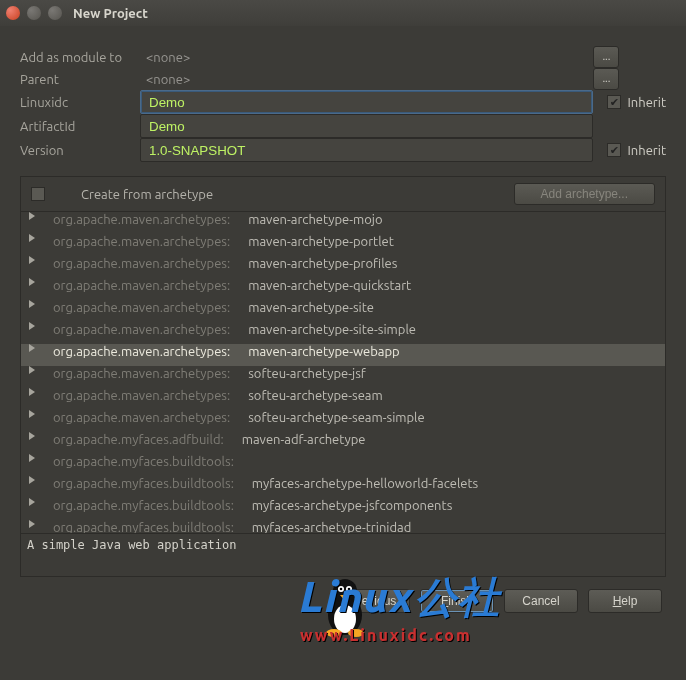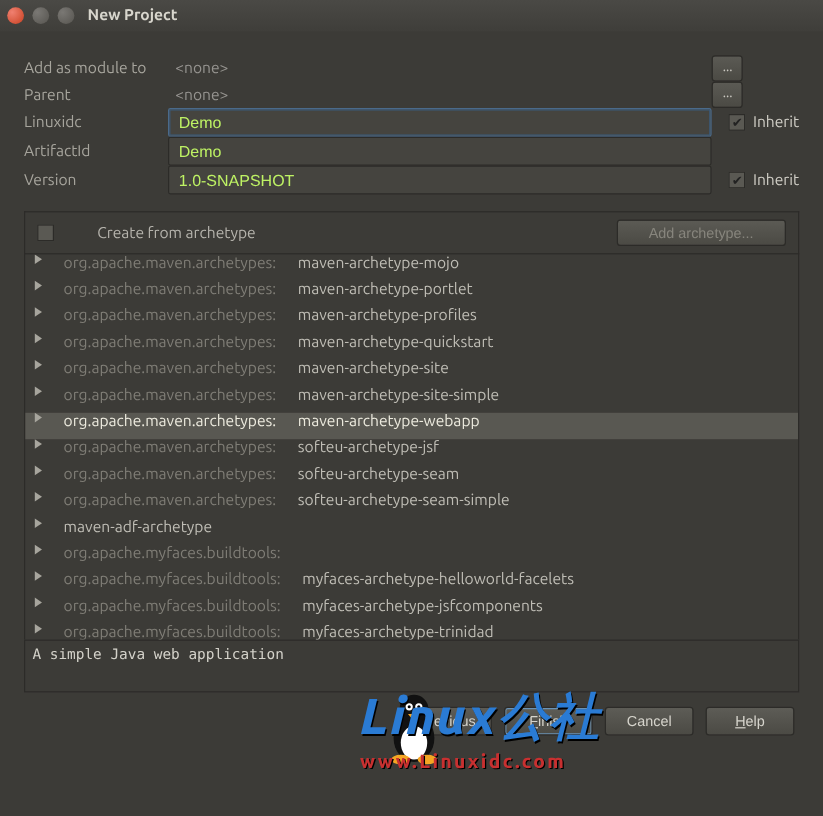--- a/index.html
+++ b/index.html
@@ -203,20 +203,21 @@
         <span class="prefix">org.apache.maven.archetypes:</span>
         <span class="name">softeu-archetype-seam</span>
       </div>
       <div class="tree-row">
         <span class="arrow"></span>
         <span class="prefix">org.apache.maven.archetypes:</span>
         <span class="name">softeu-archetype-seam-simple</span>
       </div>
       <div class="tree-row">
         <span class="arrow"></span>
+        <span class="prefix">org.apache.myfaces.adfbuild:</span>
         <span class="name">maven-adf-archetype</span>
       </div>
       <div class="tree-row">
         <span class="arrow"></span>
         <span class="prefix">org.apache.myfaces.buildtools:</span>
       </div>
       <div class="tree-row">
         <span class="arrow"></span>
         <span class="prefix">org.apache.myfaces.buildtools:</span>
         <span class="name">myfaces-archetype-helloworld-facelets</span>

